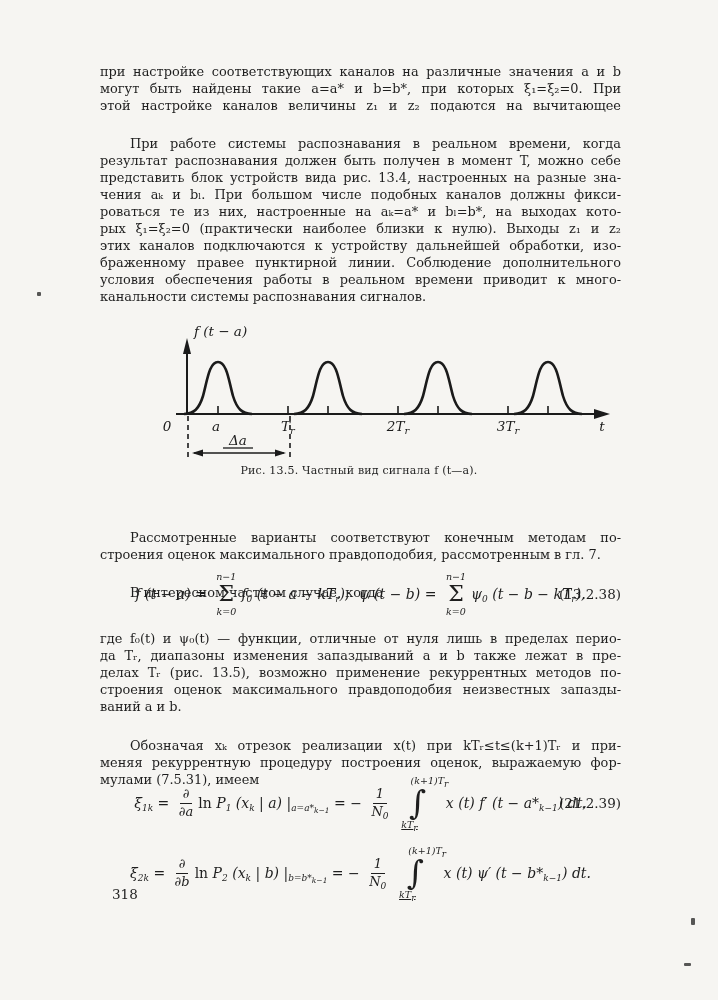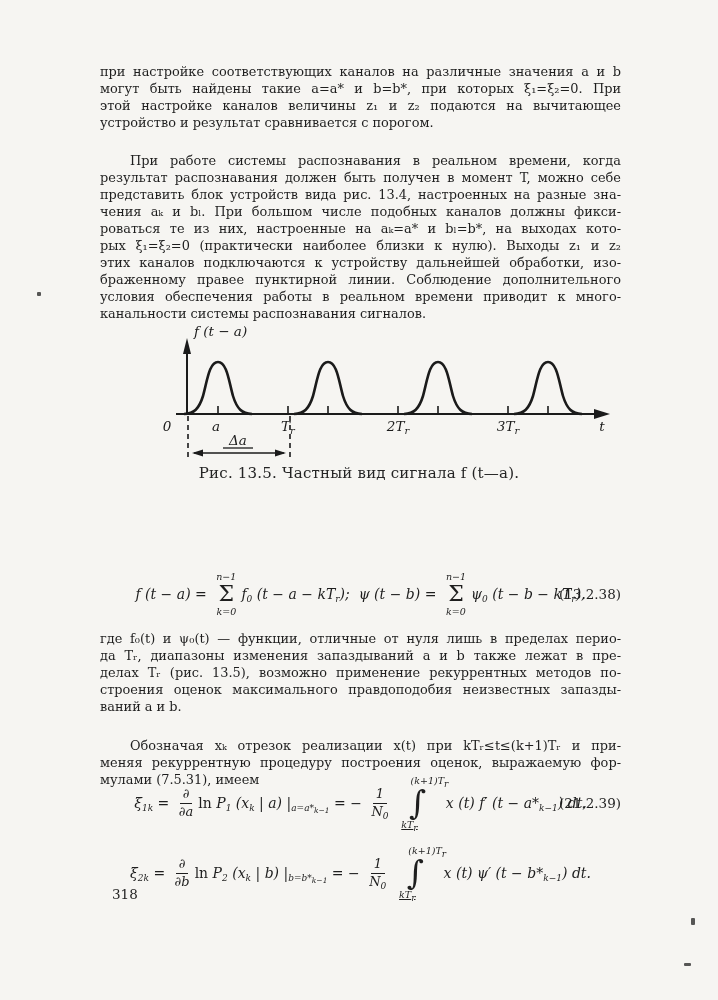--- a/index.html
+++ b/index.html
@@ -4,21 +4,21 @@
 <style>
   html,body{margin:0;padding:0;}
   body{width:718px;height:1000px;background:#e9e8e4;}
   .page{position:relative;width:718px;height:1000px;background:#f6f5f2;overflow:hidden;
         font-family:"DejaVu Serif","DejaVu Sans",serif;color:#1e1e1e;}
   .textblock{position:absolute;left:100px;width:521px;font-size:12.9px;line-height:17px;}
   .line{display:block;text-align:justify;text-align-last:justify;}
   .line.last{text-align-last:left;}
   .line.indent{text-indent:30px;margin-top:21px;}
   .caption{position:absolute;left:0;top:464px;width:718px;text-align:center;
-           font-size:15px;color:#242424;letter-spacing:.2px;}
+           font-size:11px;color:#242424;letter-spacing:.2px;}
   .pagenum{position:absolute;left:112px;top:886px;font-size:13.5px;}
   
   .equation{position:absolute;left:100px;width:521px;display:flex;align-items:center;
             justify-content:center;font-size:14px;font-style:italic;}
   .equation .m{white-space:pre;}
   .rm{font-style:normal;}
   .eqnum{position:absolute;right:0;font-style:normal;font-size:13.5px;}
   sub{font-size:9px;font-style:italic;vertical-align:-3px;line-height:0;}
   sub.ev{font-size:9px;}
   sub sub{font-size:7.5px;vertical-align:-2px;}
@@ -41,21 +41,20 @@
 </style>
 </head>
 <body>
 
 <div class="page">
 
   <div class="textblock" style="top:63px">
     <span class="line">при настройке соответствующих каналов на различные значения a и b</span>
     <span class="line">могут быть найдены такие a=a* и b=b*, при которых ξ₁=ξ₂=0. При</span>
     <span class="line">этой настройке каналов величины z₁ и z₂ подаются на вычитающее</span>
-    <span class="line last">устройство и результат сравнивается с порогом.</span>
     <span class="line indent">При работе системы распознавания в реальном времени, когда</span>
     <span class="line">результат распознавания должен быть получен в момент T, можно себе</span>
     <span class="line">представить блок устройств вида рис. 13.4, настроенных на разные зна-</span>
     <span class="line">чения aₖ и bₗ. При большом числе подобных каналов должны фикси-</span>
     <span class="line">роваться те из них, настроенные на aₖ=a* и bₗ=b*, на выходах кото-</span>
     <span class="line">рых ξ₁=ξ₂=0 (практически наиболее близки к нулю). Выходы z₁ и z₂</span>
     <span class="line">этих каналов подключаются к устройству дальнейшей обработки, изо-</span>
     <span class="line">браженному правее пунктирной линии. Соблюдение дополнительного</span>
     <span class="line">условия обеспечения работы в реальном времени приводит к много-</span>
     <span class="line last">канальности системы распознавания сигналов.</span>
@@ -96,20 +95,25 @@
     <line x1="290" y1="98" x2="290" y2="142" stroke="#1b1b1b" stroke-width="1.6" stroke-dasharray="5,4"></line>
     <text x="238" y="127" text-anchor="middle">Δa</text>
     <line x1="223" y1="130" x2="253" y2="130" stroke="#1b1b1b" stroke-width="1.3"></line>
     <line x1="194" y1="135" x2="284" y2="135" stroke="#1b1b1b" stroke-width="1.6"></line>
     <polygon points="192,135 203,131.5 203,138.5" fill="#1b1b1b"></polygon>
     <polygon points="286,135 275,131.5 275,138.5" fill="#1b1b1b"></polygon>
   </svg>
 
   <div class="caption">Рис. 13.5. Частный вид сигнала f (t—a).</div>
 
+  <div class="textblock" style="top:508px">
+    <span class="line indent">Рассмотренные варианты соответствуют конечным методам по-</span>
+    <span class="line last">строения оценок максимального правдоподобия, рассмотренным в гл. 7.</span>
+    <span class="line indent last">В интересном частном случае, когда</span>
+  </div>
 
   <div class="equation" style="top:556px;height:76px">
     <span class="m">f (t − a) = </span>
     <span class="bigop">
       <span class="lim">n−1</span>
       <span class="op">Σ</span>
       <span class="lim">k=0</span>
     </span>
     <span class="m"><span>f</span><sub>0</sub><span> (t − a − kT</span><sub>r</sub><span>);</span></span>
     <span class="m">  ψ (t − b) = </span>

